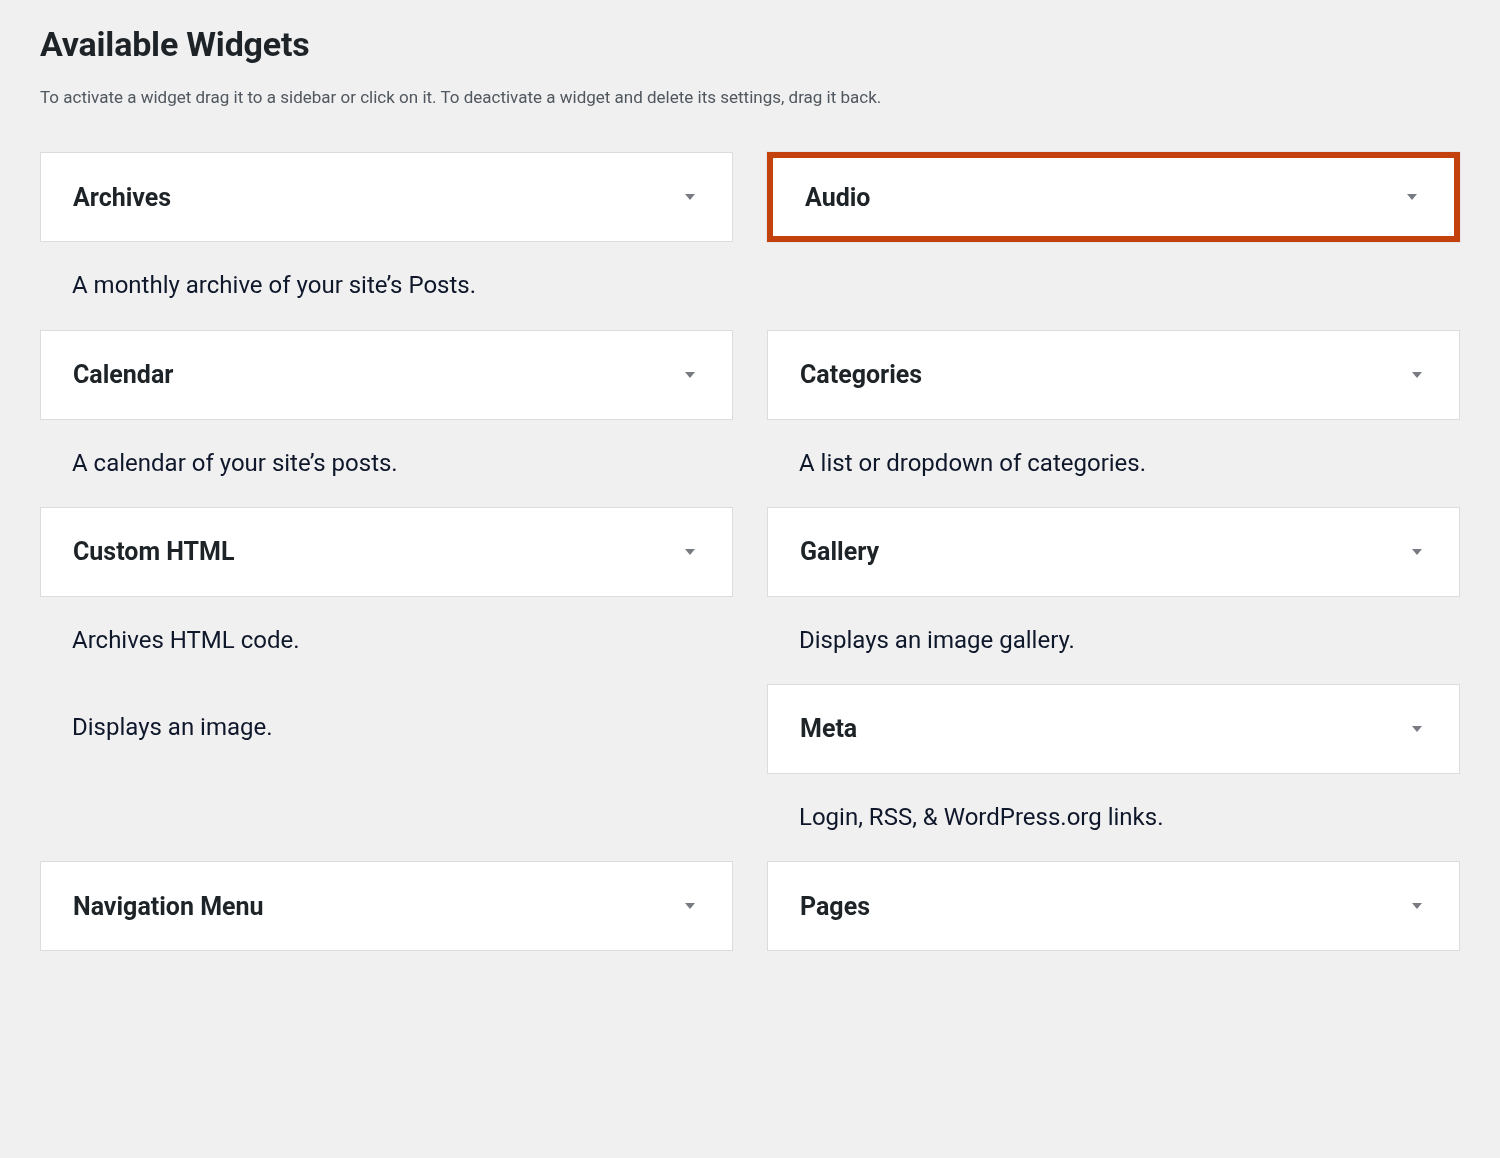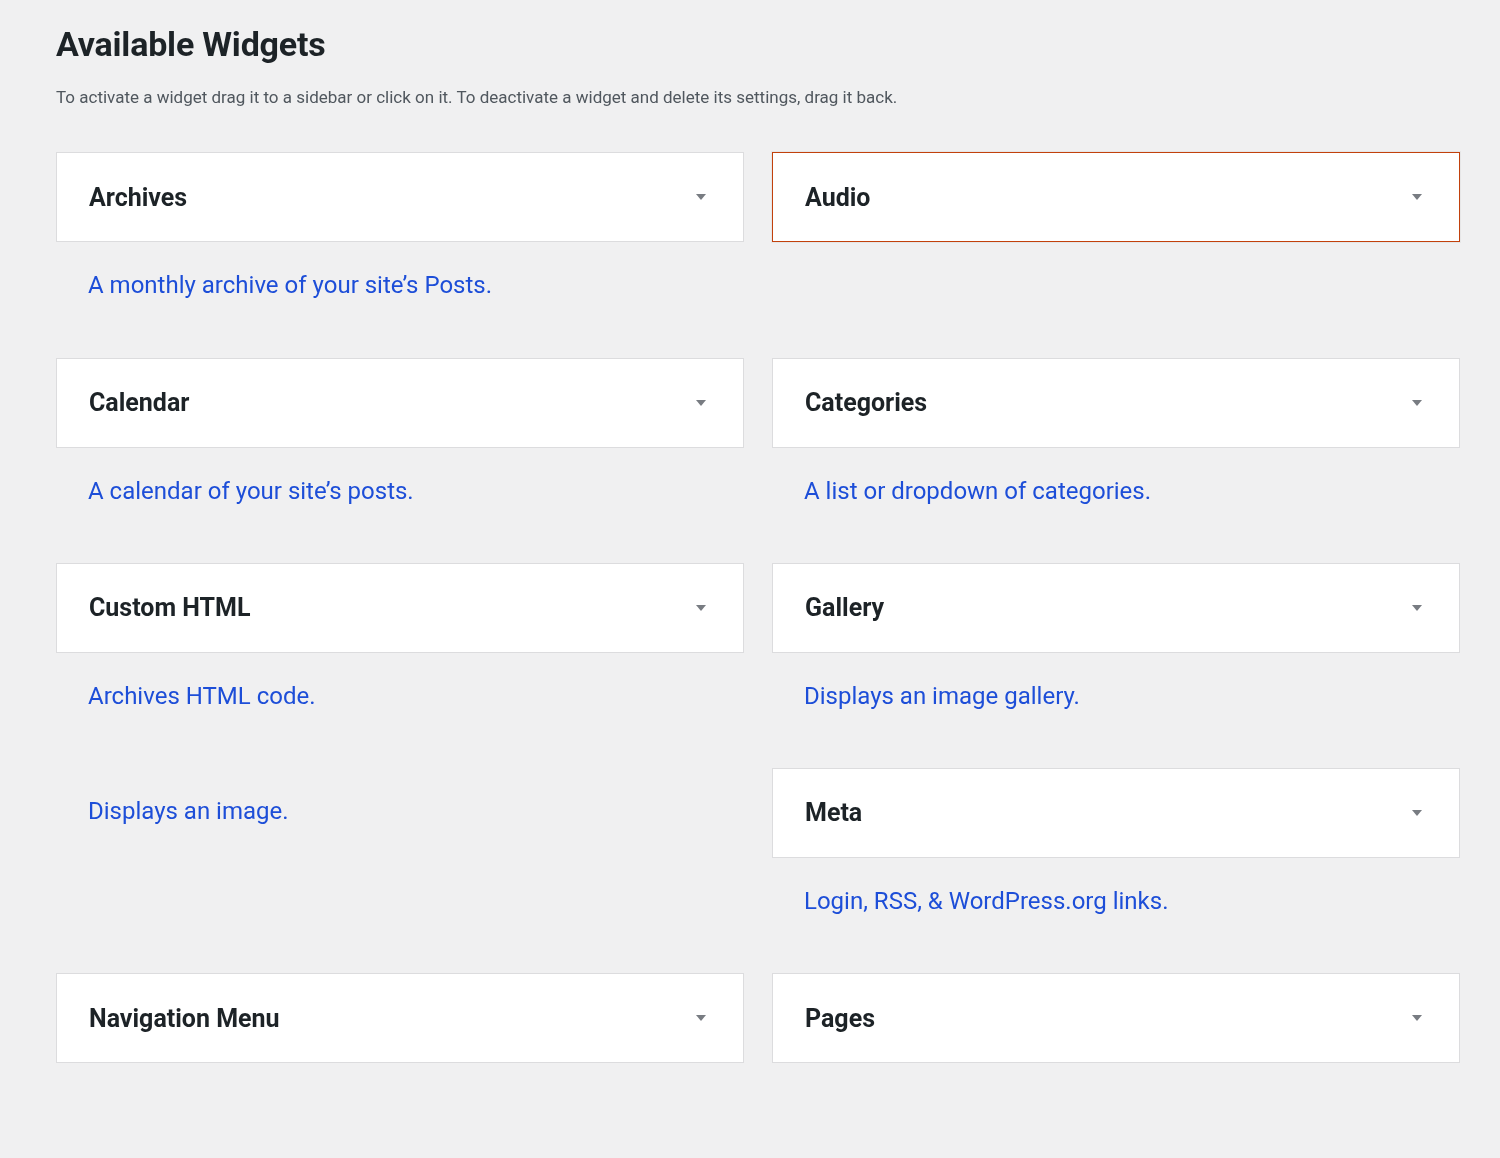--- a/index.html
+++ b/index.html
@@ -6,78 +6,77 @@
   html,body { margin:0; padding:0; }
   body {
     background:#f0f0f1;
     font-family:-apple-system,BlinkMacSystemFont,"Segoe UI",Roboto,Helvetica,Arial,sans-serif;
     width:1500px;
     height:1158px;
     overflow:hidden;
     color:#1d2327;
   }
   .wrap {
-    padding: 24px 40px 0 56px;
+    padding: 24px 40px 0 40px;
   }
   h2.section-title {
     font-size:34px;
     font-weight:700;
     margin:0 0 20px 0;
     color:#1d2327;
     letter-spacing:-0.2px;
   }
   p.section-desc {
     font-size:17px;
     color:#50575e;
     margin:0 0 42px 0;
     line-height:1.55;
     max-width:1400px;
   }
   .widget-grid {
     display:grid;
     grid-template-columns: 1fr 1fr;
     column-gap:34px;
     row-gap:0;
-    gap:28px;
   }
   .widget-cell { }
   .widget-box {
     background:#fff;
     border:1px solid #dcdcde;
     display:flex;
     align-items:center;
     justify-content:space-between;
     padding:0 32px;
     height:90px;
     cursor:pointer;
     user-select:none;
   }
   .widget-box.focused {
-    border:1px solid #c2410c;
+    border:6px solid #c2410c;
     box-shadow:0 0 0 1px rgba(0,0,0,0.04);
   }
   .widget-title {
     font-size:25px;
     font-weight:700;
     color:#1d2327;
   }
   .widget-arrow {
     color:#787c82;
     display:flex;
     align-items:center;
     justify-content:center;
   }
   .widget-arrow svg {
     width:20px;
     height:20px;
     display:block;
   }
   .widget-desc {
     font-size:24px;
-    color:#1d4ed8;
+    color:#0f172a;
     padding:28px 0 28px 32px;
     line-height:1.3;
     min-height:32px;
   }
 </style>
 </head>
 <body>
 
 <div class="wrap">
   <h2 class="section-title">Available Widgets</h2>

